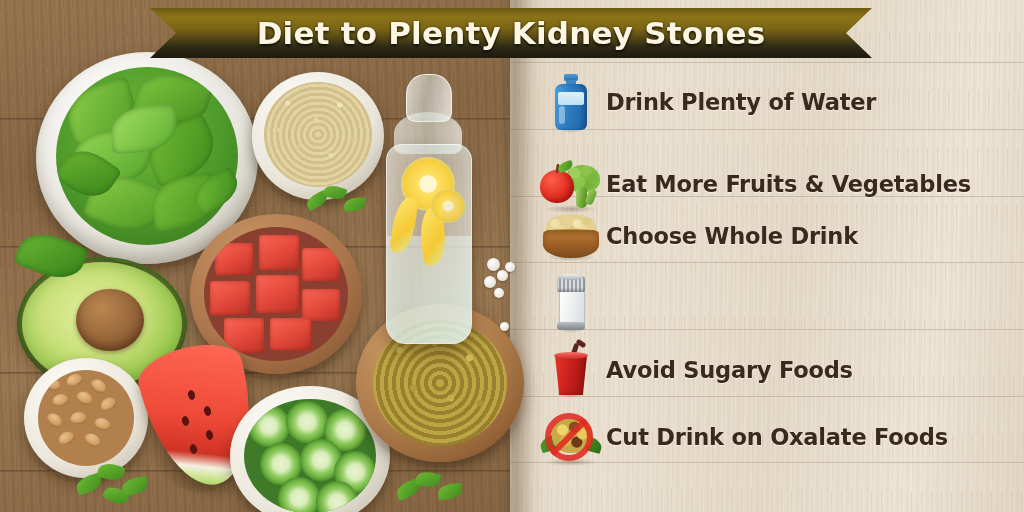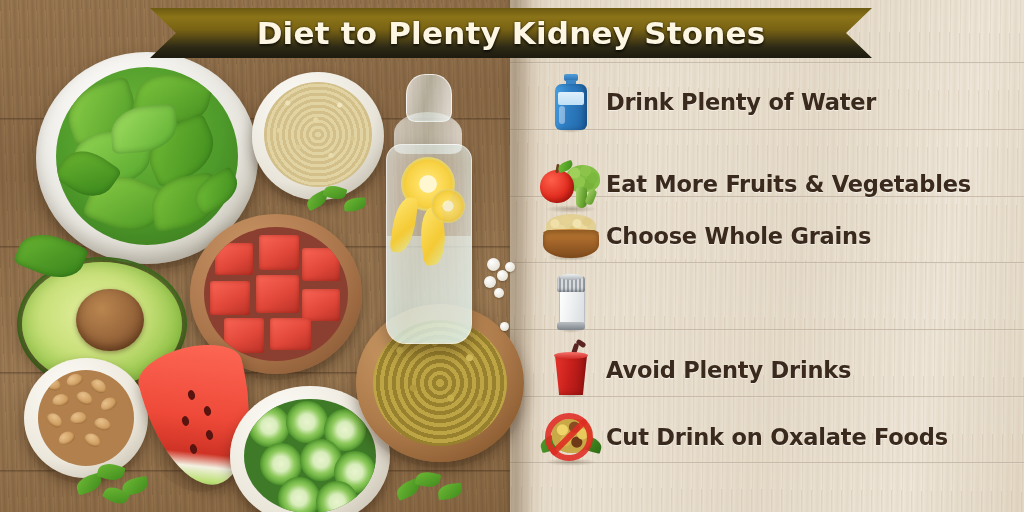--- a/index.html
+++ b/index.html
@@ -709,21 +709,21 @@
 
     <div class="tip-row" style="top:140px">
       <div class="tip-icon">
         <div class="ic ic-grainbowl">
           <div class="ic-shadow"></div>
           <div class="grains"></div>
           <div class="rim"></div>
           <div class="bowl2"></div>
         </div>
       </div>
-      <span class="tip-label">Choose Whole Grains</span>
+      <span class="tip-label">Choose Whole Drink</span>
     </div>
 
     <div class="tip-row" style="top:207px">
       <div class="tip-icon">
         <div class="ic ic-salt">
           <div class="ic-shadow"></div>
           <div class="glass"></div>
           <div class="base"></div>
           <div class="capm"></div>
           <div class="capTop"></div>
@@ -734,21 +734,21 @@
     <div class="tip-row" style="top:274px">
       <div class="tip-icon">
         <div class="ic ic-soda">
           <div class="ic-shadow"></div>
           <div class="straw"></div>
           <div class="straw2"></div>
           <div class="cup"></div>
           <div class="rim2"></div>
         </div>
       </div>
-      <span class="tip-label">Avoid Plenty Drinks</span>
+      <span class="tip-label">Avoid Sugary Foods</span>
     </div>
 
     <div class="tip-row" style="top:341px">
       <div class="tip-icon">
         <div class="ic ic-noox">
           <div class="ic-shadow"></div>
           <div class="leafbg"></div>
           <div class="leafbg2"></div>
           <div class="pile"></div>
           <div class="ring"></div>

